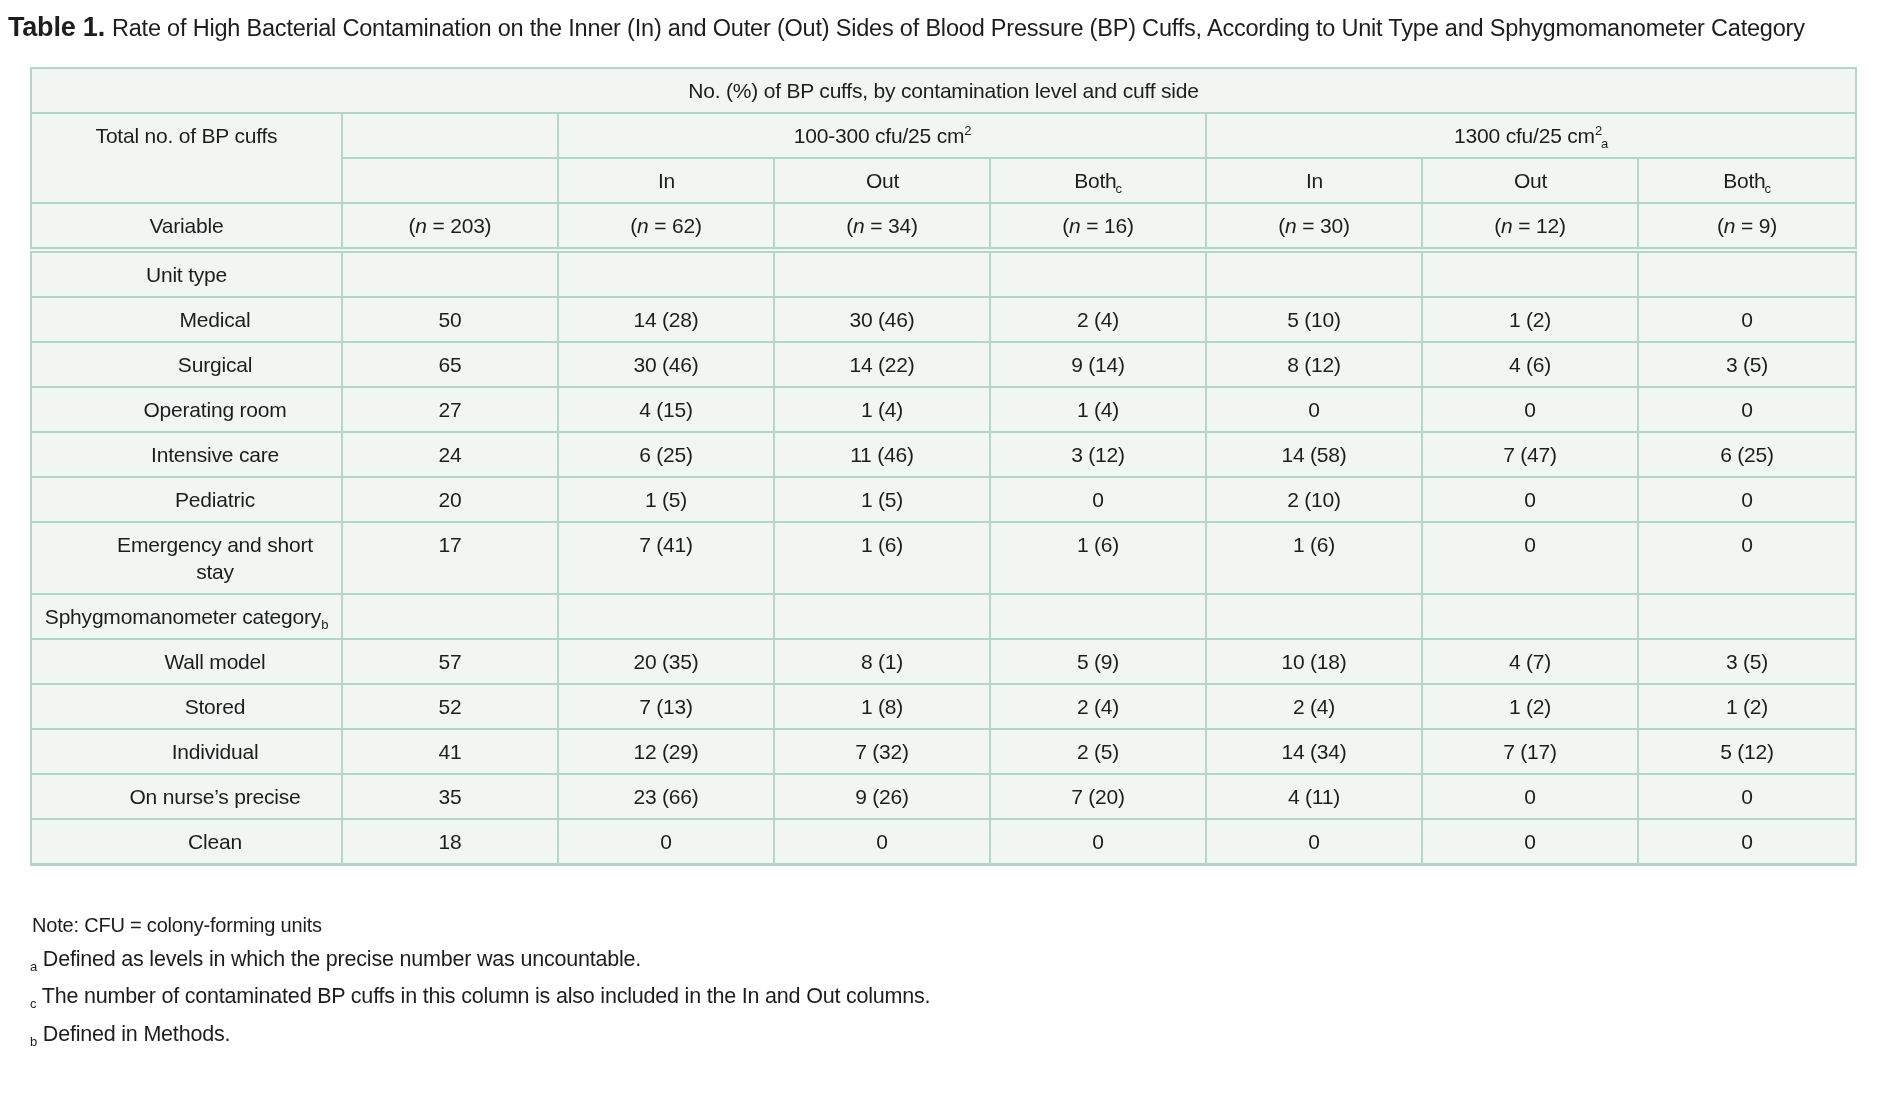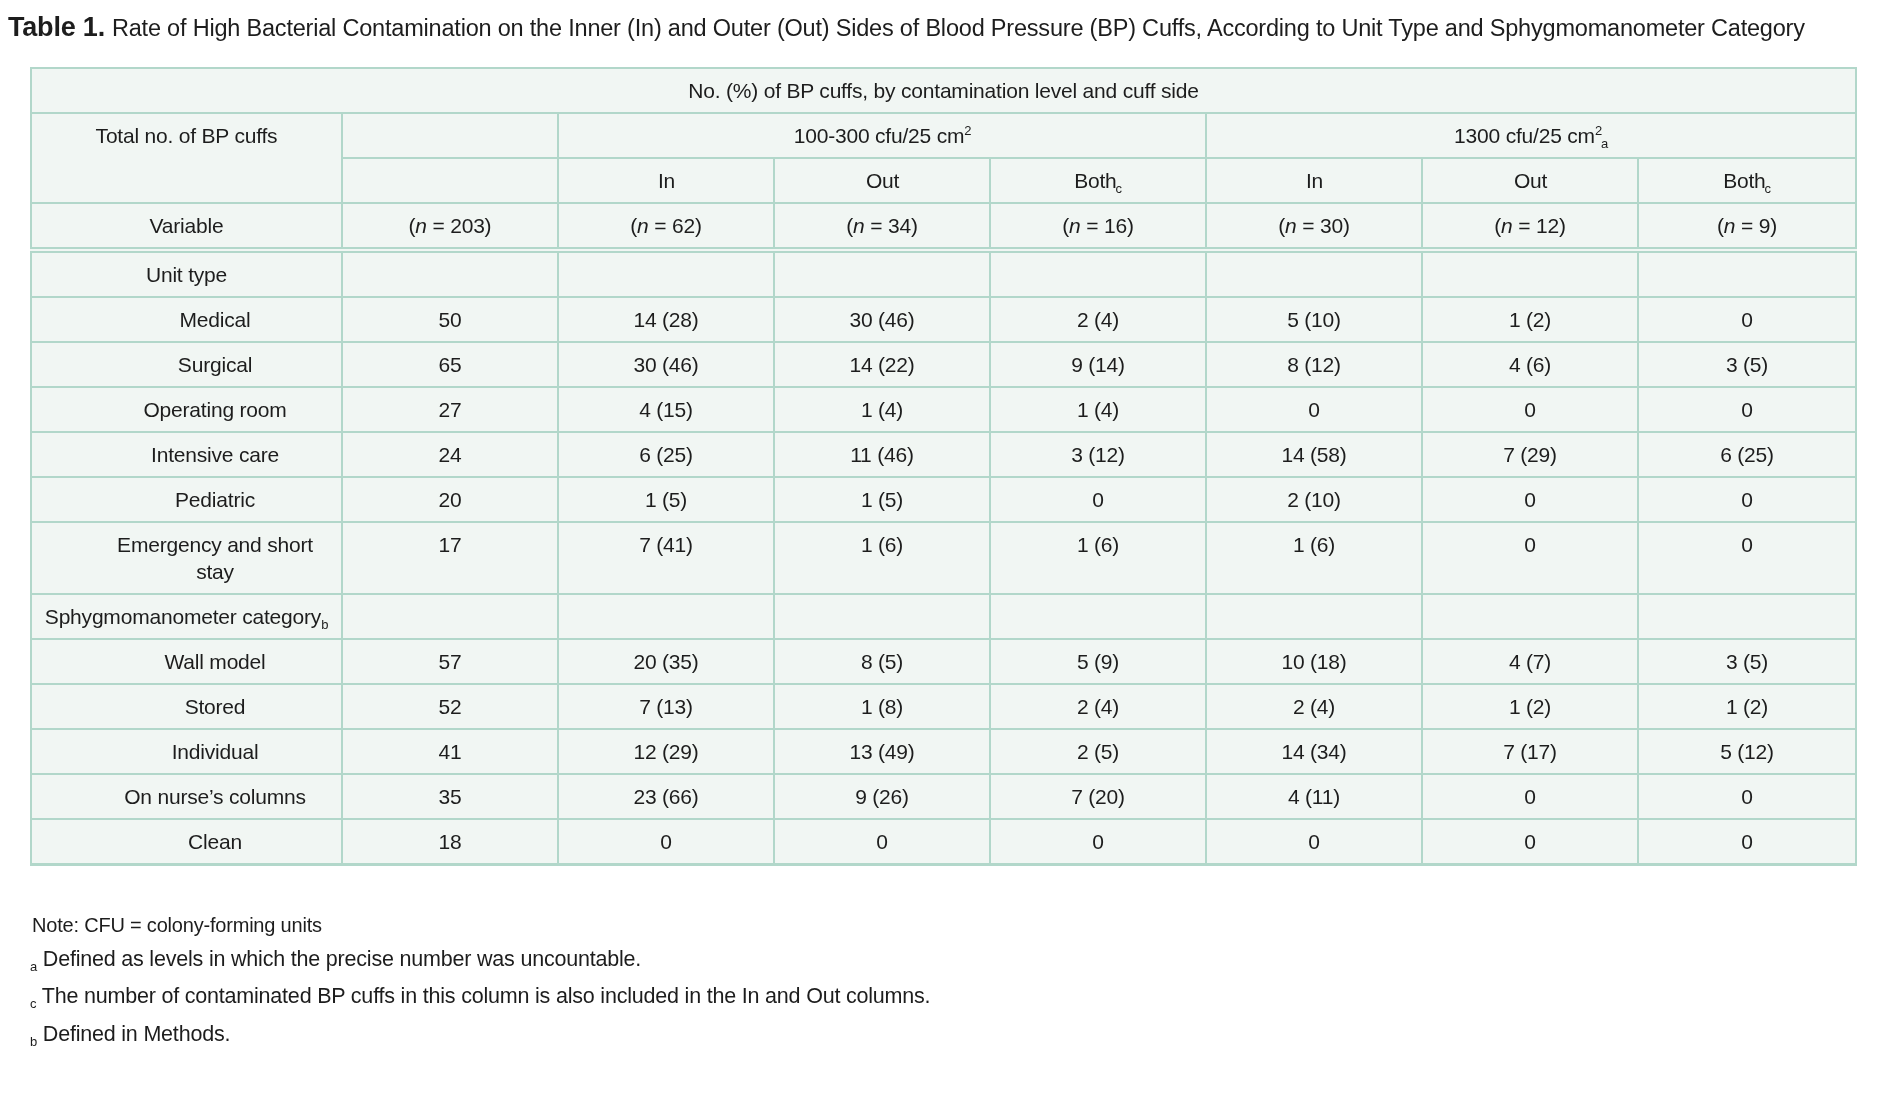--- a/index.html
+++ b/index.html
@@ -185,21 +185,21 @@
       <td class="value-cell">0</td>
       <td class="value-cell">0</td>
     </tr>
         <tr class="item">
       <td class="label-cell"><span class="row-label">Intensive care</span><sub class="lbl-sub row-label-sub"></sub></td>
       <td class="value-cell">24</td>
       <td class="value-cell">6 (25)</td>
       <td class="value-cell">11 (46)</td>
       <td class="value-cell">3 (12)</td>
       <td class="value-cell">14 (58)</td>
-      <td class="value-cell">7 (29)</td>
+      <td class="value-cell">7 (47)</td>
       <td class="value-cell">6 (25)</td>
     </tr>
         <tr class="item">
       <td class="label-cell"><span class="row-label">Pediatric</span><sub class="lbl-sub row-label-sub"></sub></td>
       <td class="value-cell">20</td>
       <td class="value-cell">1 (5)</td>
       <td class="value-cell">1 (5)</td>
       <td class="value-cell">0</td>
       <td class="value-cell">2 (10)</td>
       <td class="value-cell">0</td>
@@ -222,48 +222,48 @@
       <td class="value-cell"></td>
       <td class="value-cell"></td>
       <td class="value-cell"></td>
       <td class="value-cell"></td>
       <td class="value-cell"></td>
     </tr>
         <tr class="item">
       <td class="label-cell"><span class="row-label">Wall model</span><sub class="lbl-sub row-label-sub"></sub></td>
       <td class="value-cell">57</td>
       <td class="value-cell">20 (35)</td>
-      <td class="value-cell">8 (5)</td>
+      <td class="value-cell">8 (1)</td>
       <td class="value-cell">5 (9)</td>
       <td class="value-cell">10 (18)</td>
       <td class="value-cell">4 (7)</td>
       <td class="value-cell">3 (5)</td>
     </tr>
         <tr class="item">
       <td class="label-cell"><span class="row-label">Stored</span><sub class="lbl-sub row-label-sub"></sub></td>
       <td class="value-cell">52</td>
       <td class="value-cell">7 (13)</td>
       <td class="value-cell">1 (8)</td>
       <td class="value-cell">2 (4)</td>
       <td class="value-cell">2 (4)</td>
       <td class="value-cell">1 (2)</td>
       <td class="value-cell">1 (2)</td>
     </tr>
         <tr class="item">
       <td class="label-cell"><span class="row-label">Individual</span><sub class="lbl-sub row-label-sub"></sub></td>
       <td class="value-cell">41</td>
       <td class="value-cell">12 (29)</td>
-      <td class="value-cell">13 (49)</td>
+      <td class="value-cell">7 (32)</td>
       <td class="value-cell">2 (5)</td>
       <td class="value-cell">14 (34)</td>
       <td class="value-cell">7 (17)</td>
       <td class="value-cell">5 (12)</td>
     </tr>
         <tr class="item">
-      <td class="label-cell"><span class="row-label">On nurse’s columns</span><sub class="lbl-sub row-label-sub"></sub></td>
+      <td class="label-cell"><span class="row-label">On nurse’s precise</span><sub class="lbl-sub row-label-sub"></sub></td>
       <td class="value-cell">35</td>
       <td class="value-cell">23 (66)</td>
       <td class="value-cell">9 (26)</td>
       <td class="value-cell">7 (20)</td>
       <td class="value-cell">4 (11)</td>
       <td class="value-cell">0</td>
       <td class="value-cell">0</td>
     </tr>
         <tr class="item">
       <td class="label-cell"><span class="row-label">Clean</span><sub class="lbl-sub row-label-sub"></sub></td>

